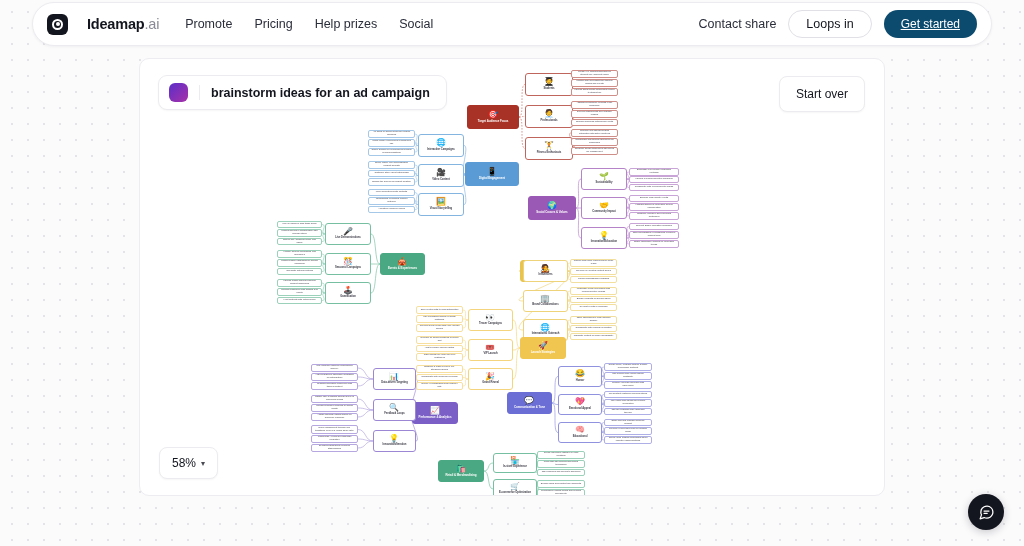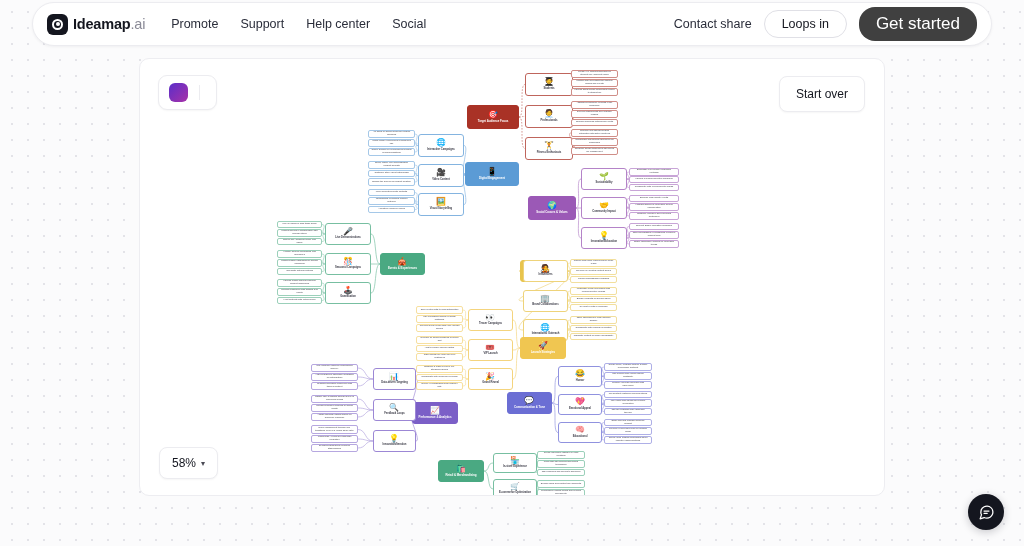--- a/index.html
+++ b/index.html
@@ -24,21 +24,21 @@
   .navbar {
     position: absolute; left: 32px; top: 2px;
     width: 960px; height: 44px;
     background: #ffffff;
     border: 1px solid #ececf0;
     border-radius: 22px;
     display: flex; align-items: center;
     padding: 0 14px;
     box-shadow: 0 1px 3px rgba(16,16,32,.05);
   }
-  .brand { display: flex; align-items: center; gap: 5px; margin-right: 26px; }
+  .brand { display: flex; align-items: center; gap: 19px; margin-right: 26px; }
   .brand-mark {
     width: 21px; height: 21px; border-radius: 6px;
     background: #14161f;
     display: flex; align-items: center; justify-content: center;
   }
   .brand-mark .ring {
     width: 11px; height: 11px; border-radius: 50%;
     border: 2px solid #ffffff;
     display: flex; align-items: center; justify-content: center;
   }
@@ -50,23 +50,23 @@
   .nav-links { display: flex; align-items: center; gap: 22px; }
   .nav-link { font-size: 12.5px; color: #2a2d3a; cursor: pointer; white-space: nowrap; }
   .nav-right { margin-left: auto; display: flex; align-items: center; gap: 12px; }
   .nav-contact { font-size: 12.5px; color: #2a2d3a; cursor: pointer; }
   .btn-signin {
     font-size: 12.5px; color: #14161f;
     border: 1px solid #e0e0e6; border-radius: 16px;
     padding: 6px 17px; background: #fff; cursor: pointer;
   }
   .btn-getstarted {
-    font-size: 17px; color: #fff; font-weight: 500;
-    background: #404040; border: none; border-radius: 16px;
-    padding: 7px 17px; cursor: pointer;
+    font-size: 12px; color: #fff; font-weight: 500;
+    background: #0c4a6e; border: none; border-radius: 16px;
+    padding: 7px 17px; cursor: pointer; text-decoration: underline;
   }
 
   
   .canvas-card {
     position: absolute; left: 139px; top: 58px;
     width: 746px; height: 438px;
     background: #ffffff;
     border: 1px solid #ededf1;
     border-radius: 10px;
     overflow: hidden;
@@ -187,22 +187,22 @@
     <div class="brand">
       <div class="brand-mark">
         <div class="ring"></div>
       </div>
       <div class="brand-text">
         <span>Ideamap</span><span class="suffix">.ai</span>
       </div>
     </div>
     <div class="nav-links">
       <div class="nav-link">Promote</div>
-      <div class="nav-link">Support</div>
-      <div class="nav-link">Help center</div>
+      <div class="nav-link">Pricing</div>
+      <div class="nav-link">Help prizes</div>
       <div class="nav-link">Social</div>
     </div>
     <div class="nav-right">
       <div class="nav-contact">Contact share</div>
       <button class="btn-signin">Loops in</button>
       <button class="btn-getstarted">Get started</button>
     </div>
   </div>
 
   <div class="canvas-card">
@@ -682,20 +682,21 @@
           <div class="lbl">Bundle offers and limited-time discounts</div>
         </div>
         <div class="node leaf" style="left: 397px; top: 430px; width: 48px; height: 8px; border-color: rgb(155, 208, 186);">
           <div class="lbl">Personalize product pages and reviews prominently</div>
         </div>
       </div>
 
     <div class="title-chip">
       <div class="title-swatch"></div>
       <div class="title-divider"></div>
+      <div class="title-text">brainstorm ideas for an ad campaign</div>
     </div>
 
     <div class="actions">
       <button class="btn-startover">Start over</button>
     </div>
 
 
     <div class="zoom-ctl">
       <span>58%</span>
       <span class="caret">▾</span>

